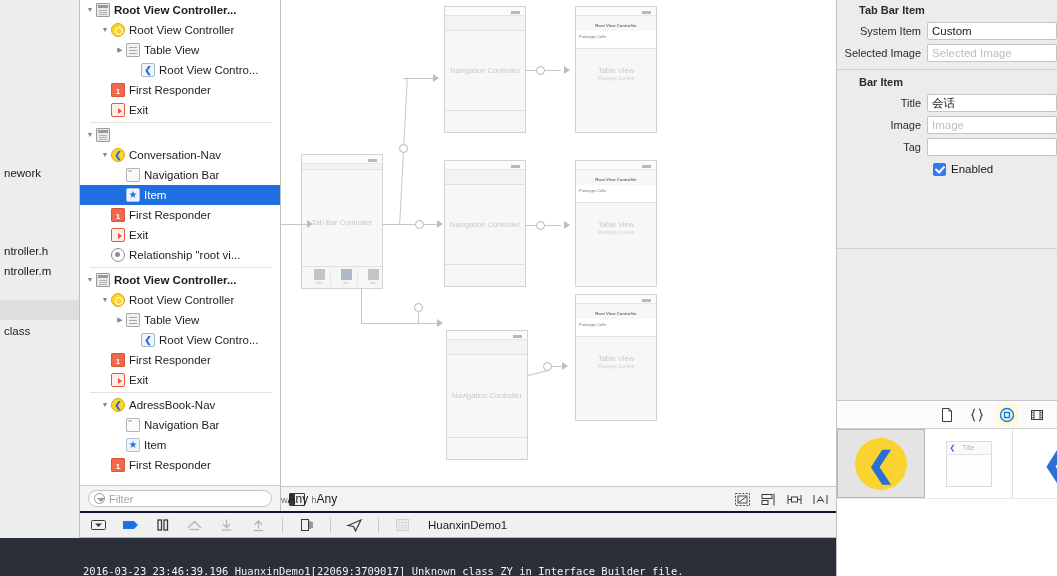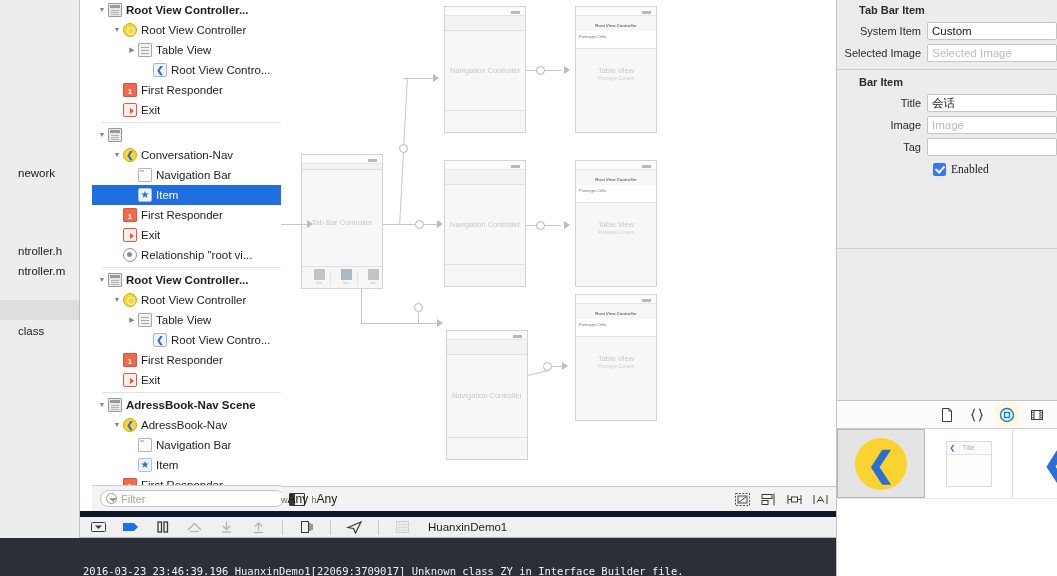--- a/index.html
+++ b/index.html
@@ -14,29 +14,28 @@
 
   
   #project-nav {
     position: absolute; left: 0; top: 0; width: 80px; height: 538px;
     background: #eceded; border-right: 1px solid #c0c0c0;
     overflow: hidden;
   }
   .pn-row {
     position: absolute; left: 0; width: 80px; height: 20px;
     line-height: 20px; font-size: 11.5px; color: #1a1a1a;
-    padding-left: 18px; white-space: nowrap; overflow: hidden;
+    padding-left: 4px; white-space: nowrap; overflow: hidden;
   }
 
   
   #outline {
     position: absolute; left: 80px; top: 0; width: 201px; height: 511px;
     background: #ffffff; border-right: 1px solid #bfbfbf;
     overflow: hidden;
-    margin-left: 12px;
   }
   #outline-list { position: absolute; top: 0; left: 0; right: 0; bottom: 26px; overflow: hidden; }
   .ol-row {
     position: relative; height: 20px; line-height: 20px;
     white-space: nowrap; display: flex; align-items: center;
     font-size: 11.5px; color: #1d1d1d;
   }
   .ol-row.scene { font-weight: bold; }
   .ol-row.selected { background: #1f6fe0; color: #ffffff; }
   .ol-sep { height: 1px; background: #e3e3e3; margin: 2px 8px 2px 10px; }
@@ -261,21 +260,21 @@
     width: 90px; text-align: right; padding-right: 6px;
     font-size: 11px; color: #2b2b2b; flex: 0 0 90px;
   }
   .insp-field {
     flex: 1; height: 18px; background: #ffffff; border: 1px solid #c5c5c5;
     border-radius: 2px; font-size: 11.5px; color: #1a1a1a;
     padding: 0 4px; line-height: 17px; overflow: hidden; white-space: nowrap;
   }
   .insp-field.placeholder { color: #bdbdbd; }
   .insp-divider { height: 1px; background: #d0d0d0; margin: 5px 0 2px; }
-  .insp-check-row { display: flex; align-items: center; height: 22px; font-family: Liberation Serif, serif; }
+  .insp-check-row { display: flex; align-items: center; height: 22px; }
   .check {
     width: 13px; height: 13px; background: #3478f6; border-radius: 2px;
     margin-left: 96px; margin-right: 5px; position: relative; flex: 0 0 13px;
   }
   .check::after {
     content: ""; position: absolute; left: 4px; top: 1px; width: 4px; height: 7px;
     border: solid #fff; border-width: 0 2px 2px 0; transform: rotate(42deg);
   }
   .insp-blank {
     position: absolute; left: 0; right: 0; top: 248px; bottom: 0;
@@ -322,21 +321,21 @@
   }
   .mini-nav-bar .t { position: absolute; left: 0; right: 0; text-align: center; color: #a8b6c8; font-size: 6.5px; }
   #lib-footer {
     position: absolute; left: 836px; top: 498px; width: 221px; height: 78px;
     background: #ffffff; border-left: 1px solid #c2c2c2; border-top: 1px solid #e7e7e7;
   }
 
   
   #debug-bar {
     position: absolute; left: 80px; top: 511px; width: 756px; height: 27px;
-    background: #f0f0f0; border-top: 6px solid #0f172a; border-bottom: 1px solid #b8b8b8;
+    background: #f0f0f0; border-top: 2px solid #0f172a; border-bottom: 1px solid #b8b8b8;
     display: flex; align-items: center; padding-left: 10px; gap: 15px;
   }
   .db-ico { width: 17px; height: 14px; position: relative; }
   .db-sep { width: 1px; height: 15px; background: #c9c9c9; }
   #scheme-name { font-size: 11.5px; color: #1d1d1d; margin-left: 2px; }
 
   #console {
     position: absolute; left: 80px; top: 538px; width: 756px; height: 38px;
     background: #2b2f38; color: #f2f2f2;
     font-family: "DejaVu Sans Mono", "Liberation Mono", monospace;
@@ -456,25 +455,20 @@
           <span class="twist none"></span>
           <span class="ol-ico ico-firstresp"></span>
           <span class="ol-label">First Responder</span>
         </div>
         <div class="ol-row" style="padding-left: 19px;">
           <span class="twist none"></span>
           <span class="ol-ico ico-exit"></span>
           <span class="ol-label">Exit</span>
         </div>
         <div class="ol-sep"></div>
-        <div class="ol-row scene" style="padding-left: 4px;">
-          <span class="twist">▼</span>
-          <span class="ol-ico ico-scene"></span>
-          <span class="ol-label">AdressBook-Nav Scene</span>
-        </div>
         <div class="ol-row" style="padding-left: 19px;">
           <span class="twist">▼</span>
           <span class="ol-ico ico-nav-circle">❮</span>
           <span class="ol-label">AdressBook-Nav</span>
         </div>
         <div class="ol-row" style="padding-left: 34px;">
           <span class="twist none"></span>
           <span class="ol-ico ico-navbar"></span>
           <span class="ol-label">Navigation Bar</span>
         </div>

